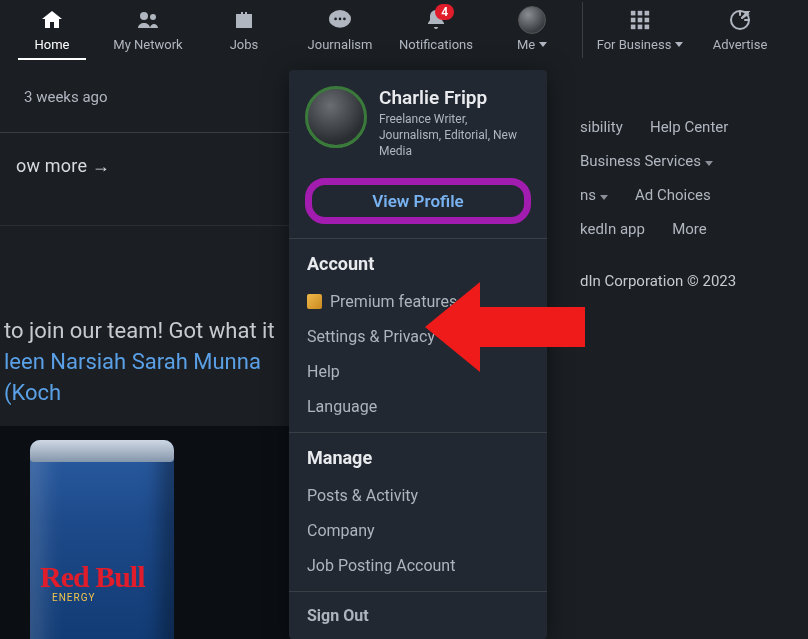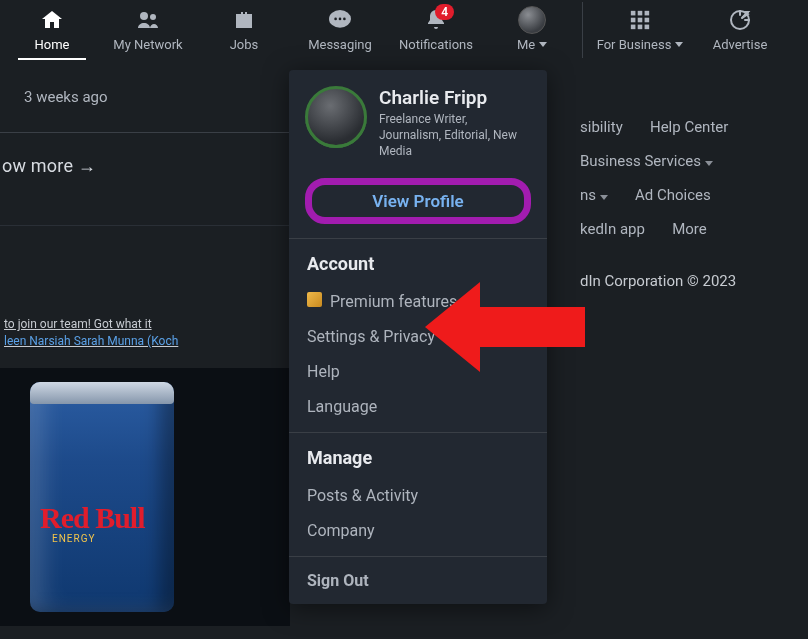--- a/index.html
+++ b/index.html
@@ -87,30 +87,29 @@
       left: 0;
       top: 68px;
       width: 290px;
       color: #c7cbd1;
     }
     .ts { padding: 20px 0 0 24px; font-size: 15px; color: #b0b6bf; }
     .divider-h {
       height: 1px; background: #3a3f46; margin-top: 26px;
     }
     .show-more {
-      padding: 22px 0 22px 2px;
+      padding: 22px 0 22px 16px;
       font-size: 18px;
       color: #d7dbe1;
       letter-spacing: .2px;
     }
     .feed-text {
       padding: 90px 4px 0 4px;
-      font-size: 12px;
+      font-size: 22px;
       line-height: 1.4;
-      text-decoration: underline;
     }
     .link { color: #5aa0e6; }
     .feed-img {
       margin-top: 18px;
       width: 290px;
       height: 258px;
       background: #0b0f14;
       display: flex;
       align-items: center;
       justify-content: flex-start;
@@ -204,20 +203,21 @@
     .dd-section {
       padding: 14px 18px 8px 18px;
     }
     .dd-title { font-size: 18px; font-weight: 700; color: #e8eaee; margin-bottom: 10px; }
     .dd-item {
       font-size: 16px;
       color: #aeb4bd;
       padding: 8px 0;
       cursor: pointer;
       display: flex;
+      align-items: center;
       gap: 8px;
     }
     .gold-sq {
       width: 15px; height: 15px; background: linear-gradient(135deg, #f0b94a, #c98a1f);
       border-radius: 2px;
     }
     .signout { padding: 14px 18px; font-size: 16px; color: #aeb4bd; cursor: pointer; font-weight: bold; }
     
     .arrow {
       position: absolute;
@@ -259,21 +259,21 @@
   </div>
   <div class="nav-item">
     <div class="ico">
       <svg width="28" height="22" viewBox="0 0 24 20" fill="#b0b6bf">
           <ellipse cx="12" cy="9" rx="10" ry="8"></ellipse>
           <circle cx="8" cy="9" r="1.2" fill="#1b1f23"></circle>
           <circle cx="12" cy="9" r="1.2" fill="#1b1f23"></circle>
           <circle cx="16" cy="9" r="1.2" fill="#1b1f23"></circle>
         </svg>
     </div>
-    <div class="lbl">Messaging</div>
+    <div class="lbl">Journalism</div>
   </div>
   <div class="nav-item">
     <div class="ico">
       <svg width="24" height="24" viewBox="0 0 24 24" fill="#b0b6bf">
           <path d="M12 2a6 6 0 0 0-6 6v4l-2 3v1h16v-1l-2-3V8a6 6 0 0 0-6-6zM10 19a2 2 0 0 0 4 0z"></path>
         </svg>
     </div>
     <span class="badge">4</span>
     <div class="lbl">Notifications</div>
   </div>
@@ -367,20 +367,21 @@
       </div>
     <div class="dd-item">Settings &amp; Privacy</div>
     <div class="dd-item">Help</div>
     <div class="dd-item">Language</div>
   </div>
   <div class="dd-sep"></div>
   <div class="dd-section">
     <div class="dd-title">Manage</div>
     <div class="dd-item">Posts &amp; Activity</div>
     <div class="dd-item">Company</div>
+    <div class="dd-item">Job Posting Account</div>
   </div>
   <div class="dd-sep"></div>
   <div class="signout">Sign Out</div>
 </div>
 
 <svg class="arrow" width="180" height="130">
   <polygon points="5,65 60,20 60,45 165,45 165,85 60,85 60,110" fill="#ef1b1b"></polygon>
 </svg>
 
 </body></html>

